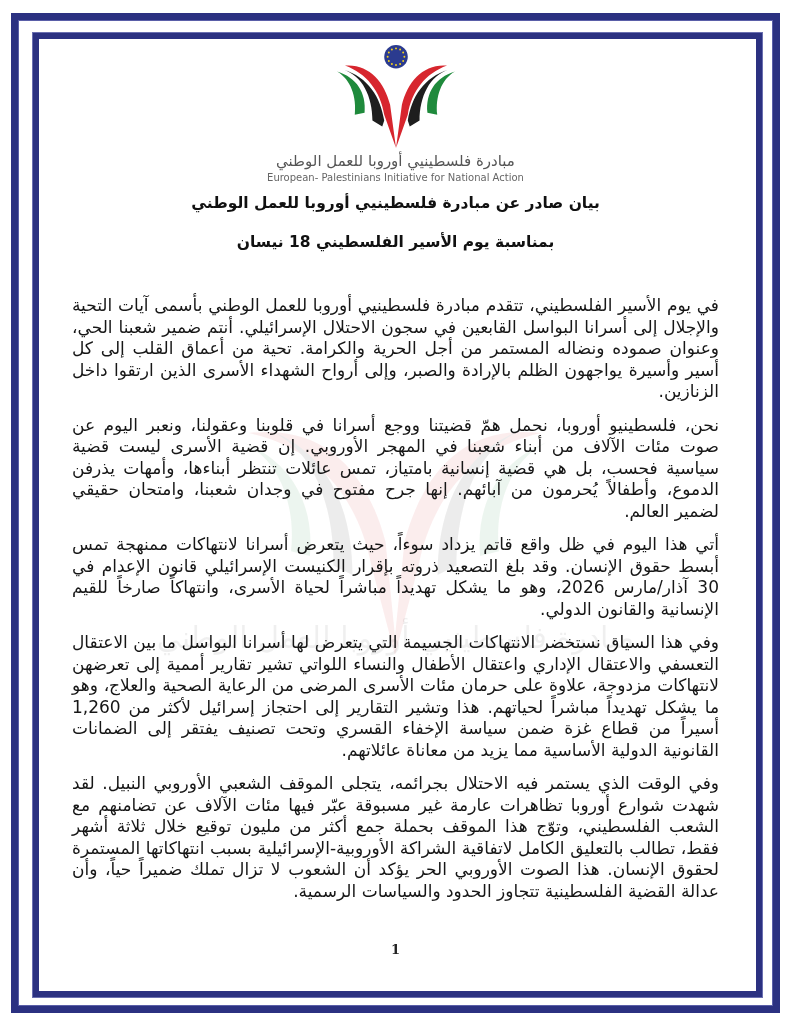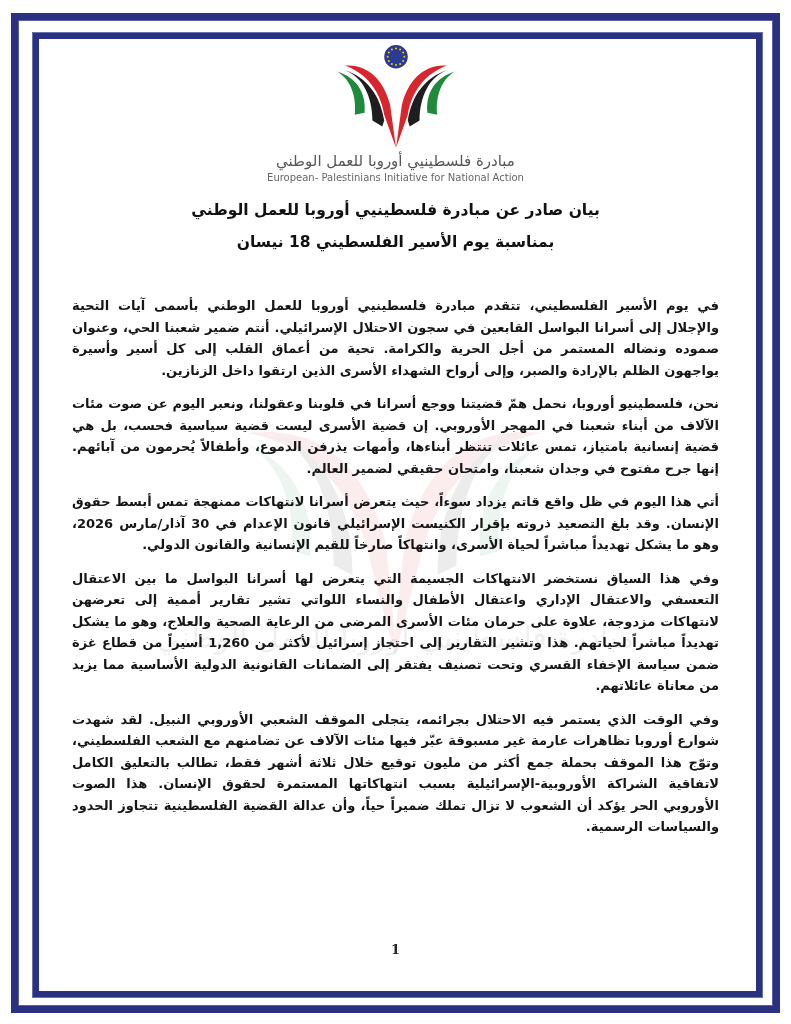--- a/index.html
+++ b/index.html
@@ -32,26 +32,26 @@
       position: absolute; left: 215px; top: 400px; opacity: 0.08; pointer-events: none;
     }
     .watermark-text {
       position: absolute; left: 0; right: 0; top: 620px; text-align: center;
       font-size: 30px; color: #000; opacity: 0.06; direction: rtl;
     }
     .title {
       position: absolute; left: 60px; right: 60px; text-align: center; direction: rtl;
       font-weight: bold; font-size: 15.5px; color: #111;
     }
-    .title-1 { top: 201px; }
+    .title-1 { top: 194px; }
     .title-2 { top: 233px; }
     .body-text {
       position: absolute; left: 72px; right: 72px; top: 295px; direction: rtl;
       text-align: justify; text-align-last: right;
-      font-weight: bold; font-size: 13px; line-height: 21.5px; color: #161616;
+      font-weight: normal; font-size: 17px; line-height: 21.5px; color: #161616;
     }
     .body-text p { margin: 0 0 12px 0; }
     .page-number {
       position: absolute; left: 0; right: 0; top: 942px; text-align: center;
       font-family: "DejaVu Serif", serif; font-weight: bold; font-size: 13px; color: #222;
     }
   </style>
 </head>
 <body>
 

